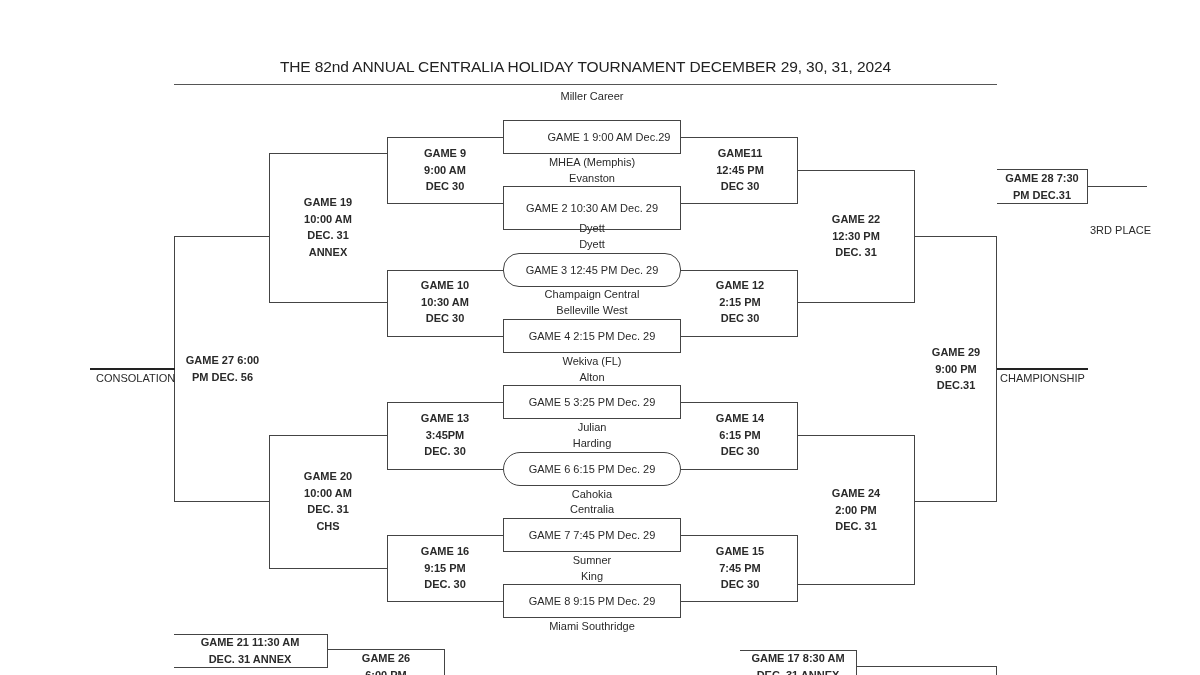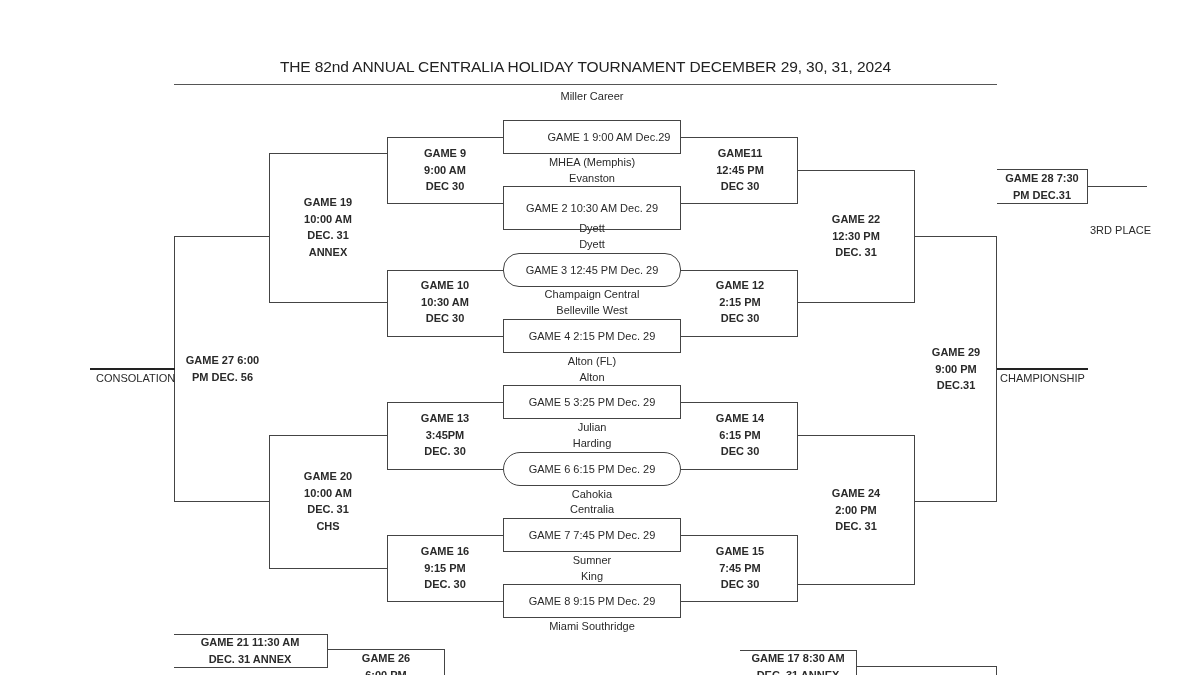--- a/index.html
+++ b/index.html
@@ -51,21 +51,21 @@
     <span>GAME 8  9:15 PM Dec. 29</span>
   </div>
 
 <div class="team" style="left:492px;top:90px;">Miller Career</div>
 <div class="team" style="left:492px;top:156px;">MHEA (Memphis)</div>
 <div class="team" style="left:492px;top:172px;">Evanston</div>
 <div class="team" style="left:492px;top:222px;">Dyett</div>
 <div class="team" style="left:492px;top:238px;">Dyett</div>
 <div class="team" style="left:492px;top:288px;">Champaign Central</div>
 <div class="team" style="left:492px;top:304px;">Belleville West</div>
-<div class="team" style="left:492px;top:355px;">Alton (FL)</div>
+<div class="team" style="left:492px;top:355px;">Wekiva (FL)</div>
 <div class="team" style="left:492px;top:371px;">Alton</div>
 <div class="team" style="left:492px;top:421px;">Julian</div>
 <div class="team" style="left:492px;top:437px;">Harding</div>
 <div class="team" style="left:492px;top:488px;">Cahokia</div>
 <div class="team" style="left:492px;top:503px;">Centralia</div>
 <div class="team" style="left:492px;top:554px;">Sumner</div>
 <div class="team" style="left:492px;top:570px;">King</div>
 <div class="team" style="left:492px;top:620px;">Miami Southridge</div>
 
 <div class="ln h" style="left:387px;top:137px;width:116px;"></div>

